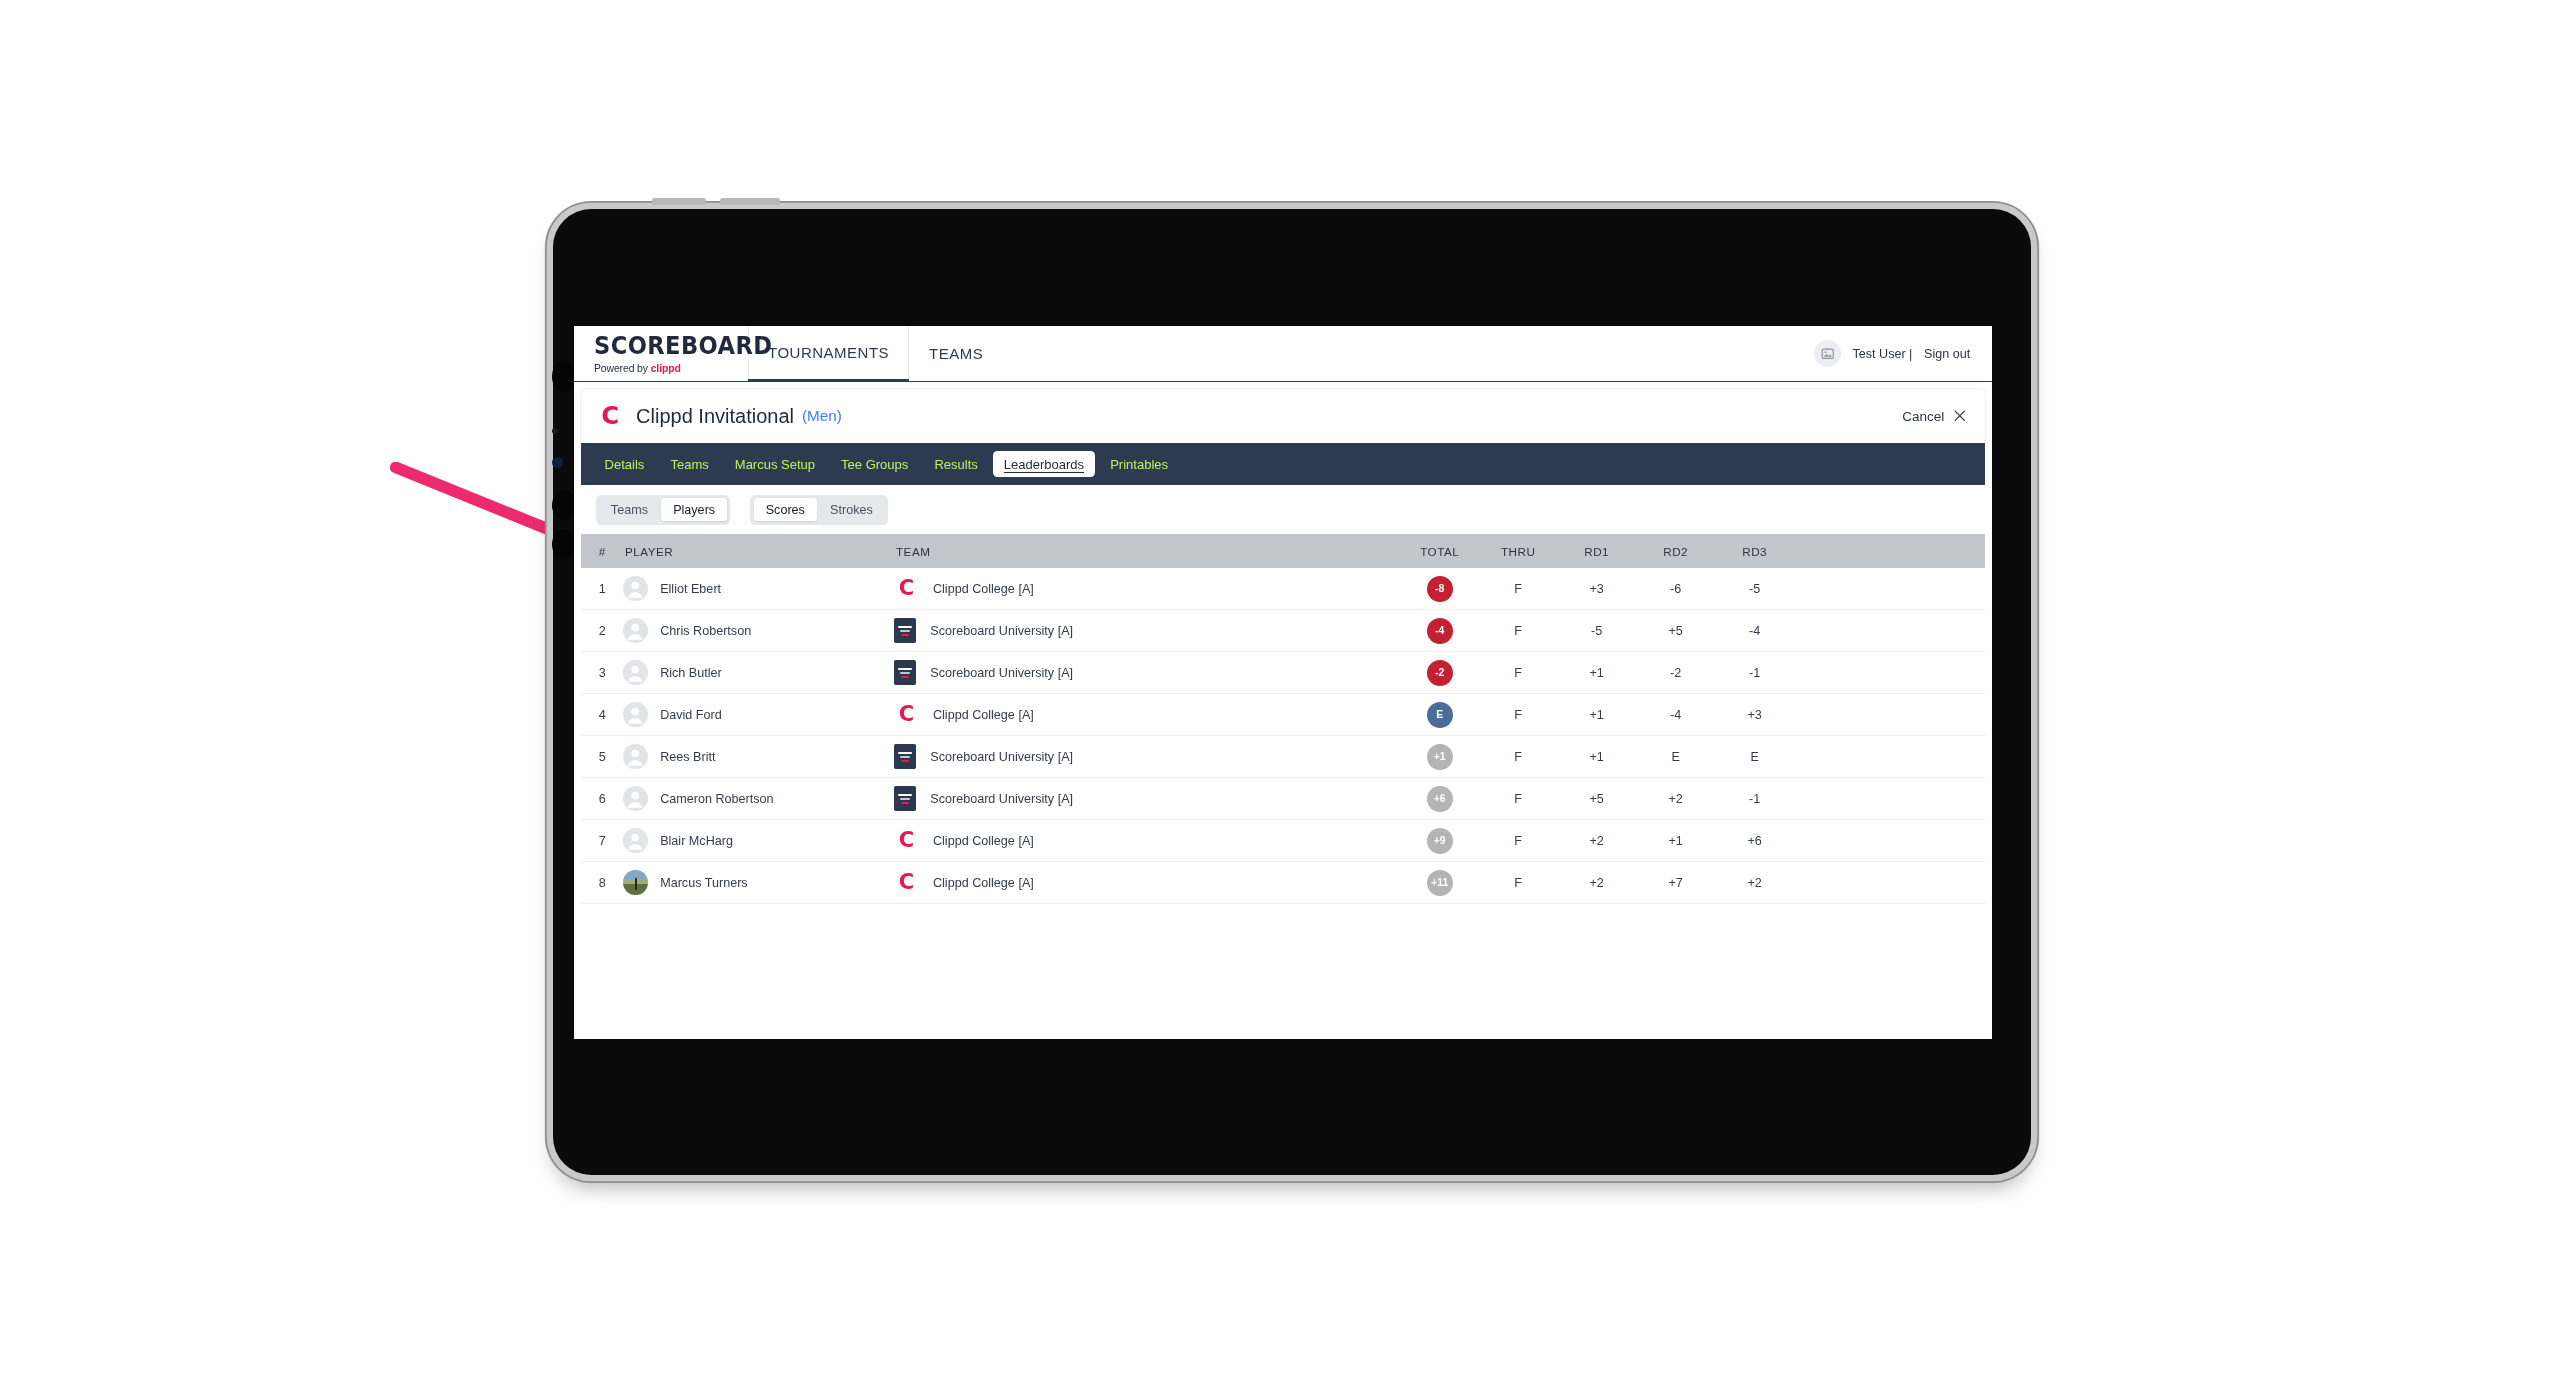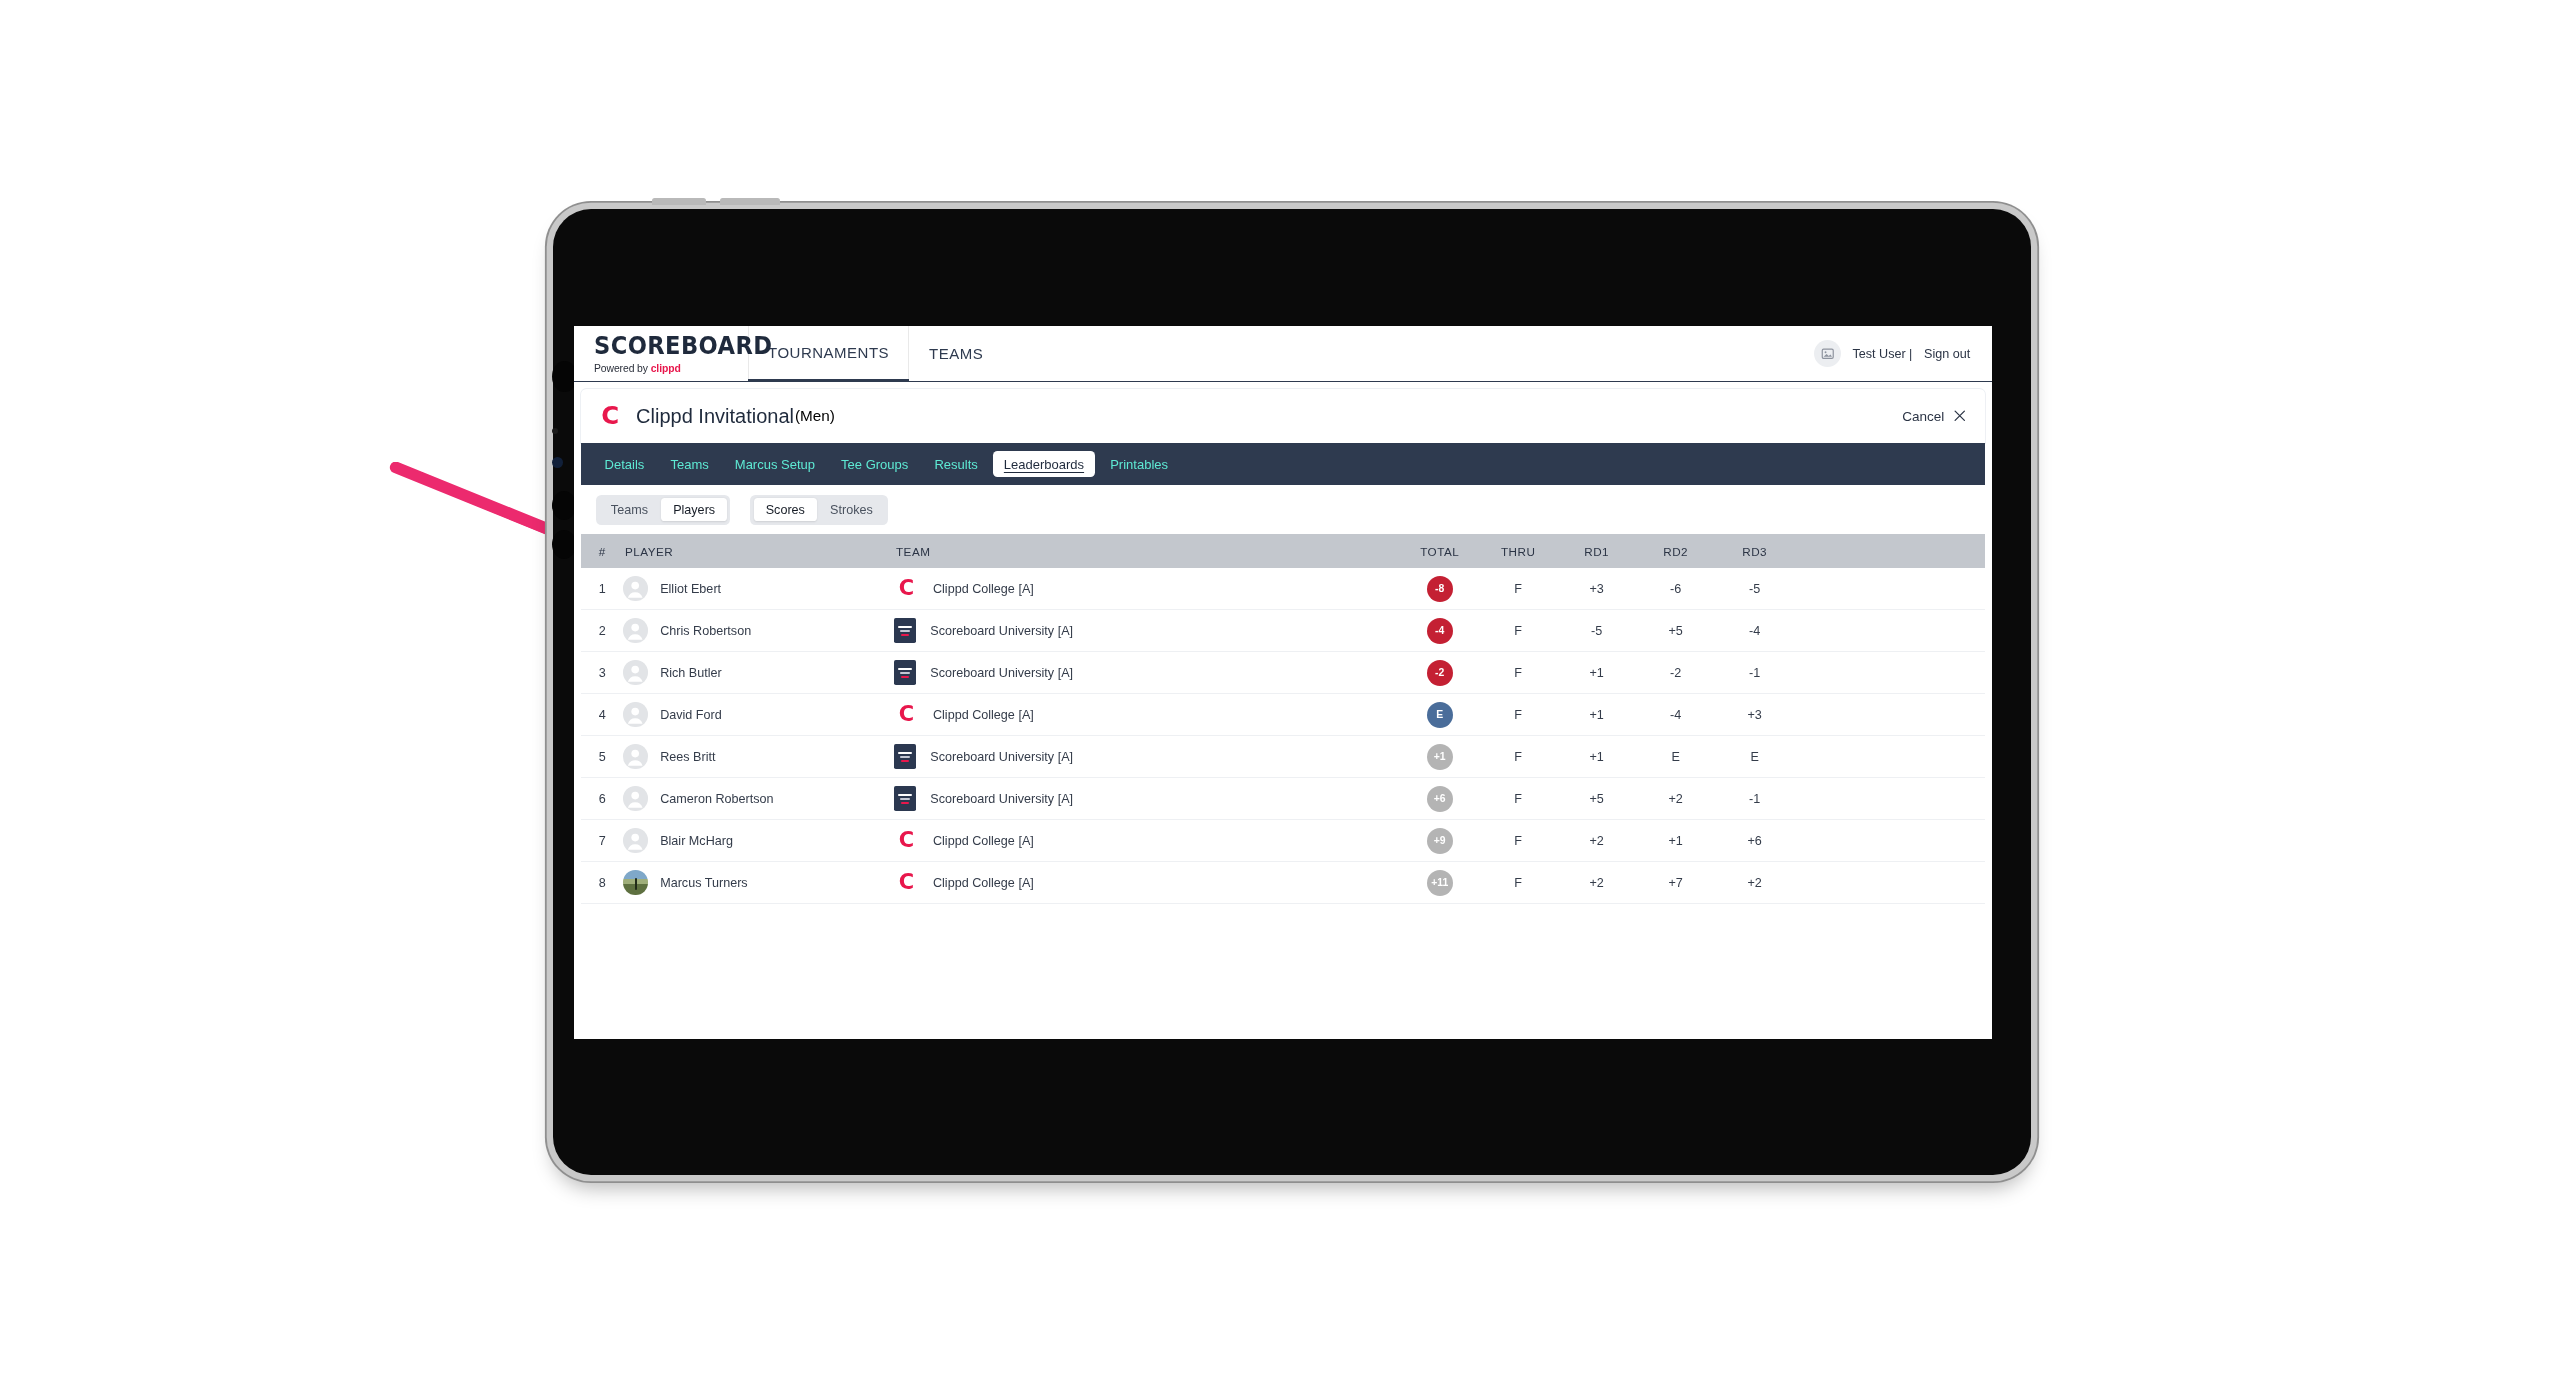--- a/index.html
+++ b/index.html
@@ -120,32 +120,32 @@
     height: 54px; display: flex; align-items: center;
     padding: 0 18px 0 20px;
     box-shadow: 0 0 0 0.9px #eceff3;
   }
   .c-logo {
     font-family: "DejaVu Sans", sans-serif;
     color: #e8174c; font-weight: 700; font-size: 24.4px; line-height: 1;
     margin-right: 17px;
   }
   .tcard-title { font-size: 20px; color: #1f2a3c; }
-  .tcard-gender { font-size: 15.3px; color: #000000; margin-left: 1px; }
+  .tcard-gender { font-size: 15.3px; color: #3b82f6; margin-left: 8px; }
   .tcard-right { margin-left: auto; display: flex; align-items: center; gap: 9px;
                  font-size: 13.5px; color: #2b3445; }
 
   
   .subnav {
     margin: 0 7.2px; background: #2e3a4f;
     height: 42px; display: flex; align-items: center;
     padding-left: 12.6px; gap: 4.5px;
   }
   .subnav-item {
-    font-size: 13px; color: #5eead4; padding: 5.4px 10.8px; border-radius: 4.5px;
+    font-size: 13px; color: #bef264; padding: 5.4px 10.8px; border-radius: 4.5px;
     cursor: pointer; white-space: nowrap;
   }
   .subnav-item.active {
     background: #fff; color: #1f2a3c; font-weight: 400;
     text-decoration: underline; text-underline-offset: 2.7px;
   }
 
   
   .toggles { margin: 0 7.2px; background: #fff; height: 49px;
              display: flex; align-items: center; gap: 20px; padding-left: 14.4px; }

